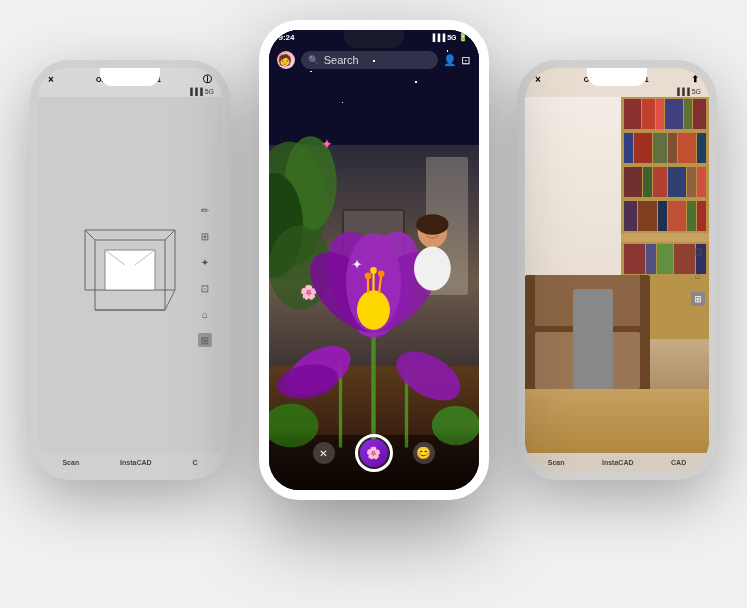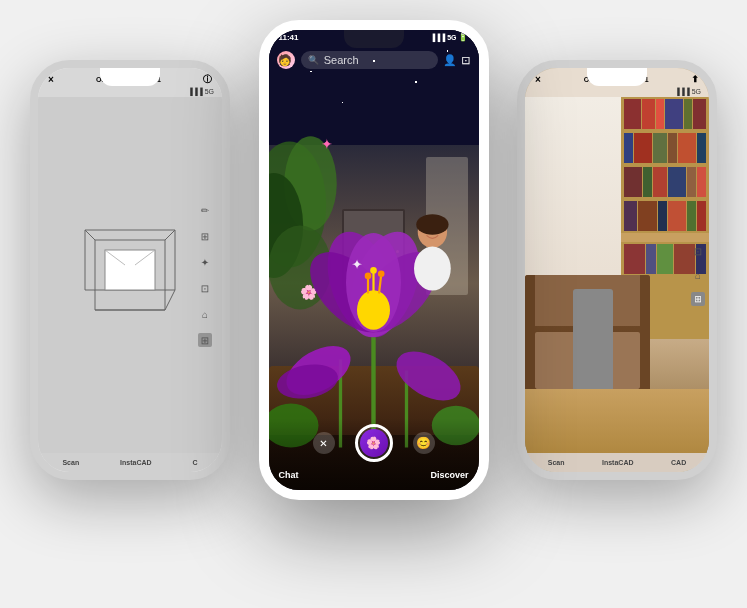--- a/index.html
+++ b/index.html
@@ -496,43 +496,39 @@
         <div style="width:18px;height:18px;border-radius:50%;background:linear-gradient(135deg,#ff9a9e,#fecfef);display:flex;align-items:center;justify-content:center;font-size:11px;">🧑</div>
         <div class="search-bar">
           <span style="color:rgba(255,255,255,0.6);font-size:9px;">🔍</span>
           <span class="search-text">Search</span>
         </div>
         <span style="color:white;font-size:11px;">👤</span>
         <span style="color:white;font-size:11px;margin-left:4px;">⊡</span>
       </div>
 
       <div style="position:absolute;top:3px;left:0;width:100%;display:flex;justify-content:space-between;padding:0 10px;">
-        <span style="color:white;font-size:8px;font-weight:700;">11:41</span>
+        <span style="color:white;font-size:8px;font-weight:700;">9:24</span>
         <div style="display:flex;gap:2px;align-items:center;">
           <span style="color:white;font-size:7px;">▐▐▐</span>
           <span style="color:white;font-size:7px;font-weight:700;">5G</span>
           <span style="color:white;font-size:8px;">🔋</span>
         </div>
       </div>
     </div>
 
     <div class="center-controls" style="z-index:10;">
       <div class="shutter-row">
         <div class="close-circle">✕</div>
         <div class="shutter-btn">
           <div class="shutter-inner">
             <span style="font-size:12px;">🌸</span>
           </div>
         </div>
         <div style="width:22px;height:22px;border-radius:50%;background:rgba(255,255,255,0.2);display:flex;align-items:center;justify-content:center;font-size:12px;">😊</div>
       </div>
-      <div class="center-nav">
-        <span class="nav-label">Chat</span>
-        <span class="nav-label">Discover</span>
-      </div>
     </div>
   </div>
 </div>
 
 <div class="phone phone-right">
   <div class="phone-screen right-content">
     <div class="notch"></div>
 
     <div class="status-bar" style="padding-top:6px;">
       <span style="font-size:10px;font-weight:700;">×</span>

